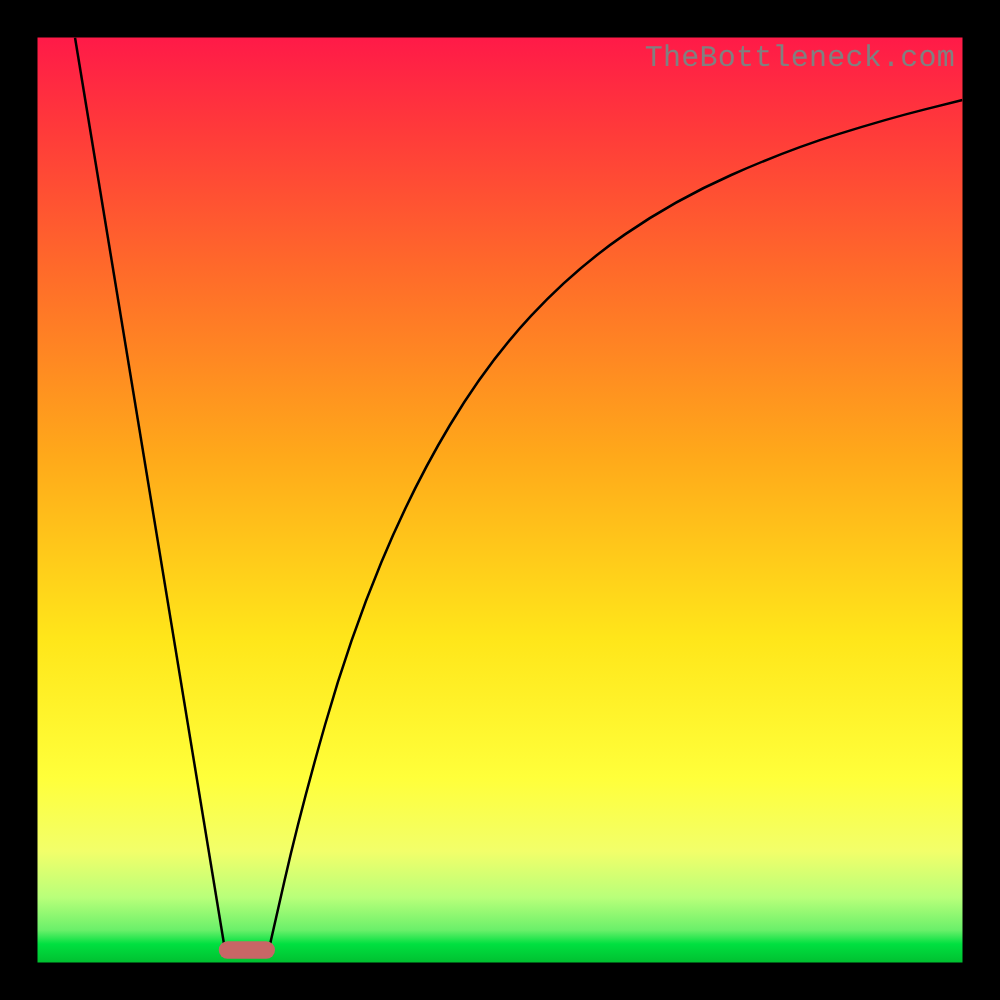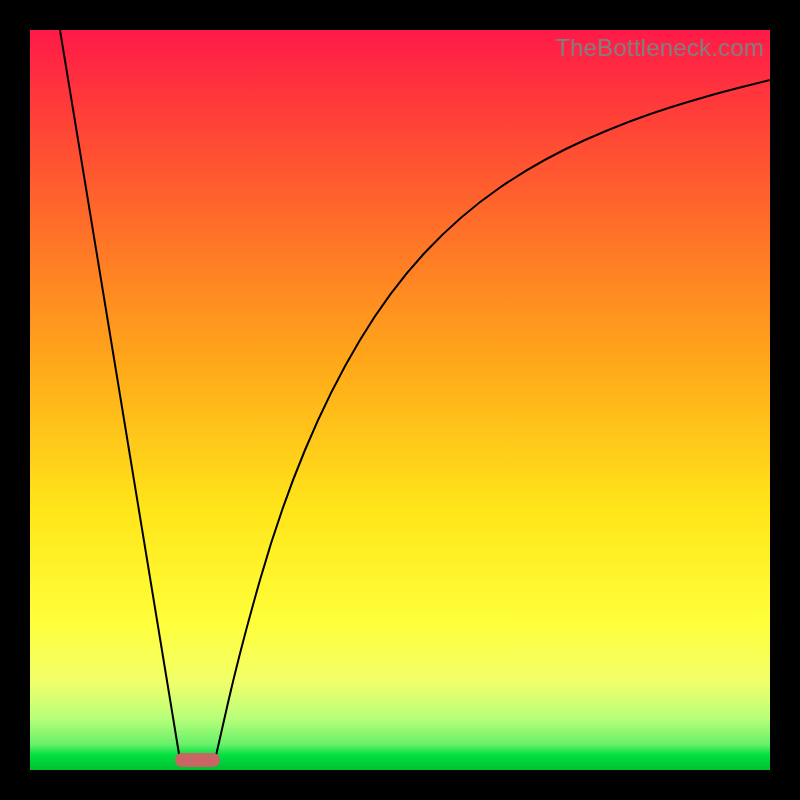--- a/index.html
+++ b/index.html
@@ -38,20 +38,21 @@
     );
   }
   .watermark {
     position: absolute;
     top: 4px;
     right: 6px;
     color: #808080;
     font-size: 24px;
     font-weight: 500;
     letter-spacing: 0.2px;
+    font-family: Liberation Mono, monospace;
   }
   .marker {
     position: absolute;
     background: #c86666;
     border-radius: 8px;
   }
   svg.curves {
     position: absolute;
     left: 0;
     top: 0;

